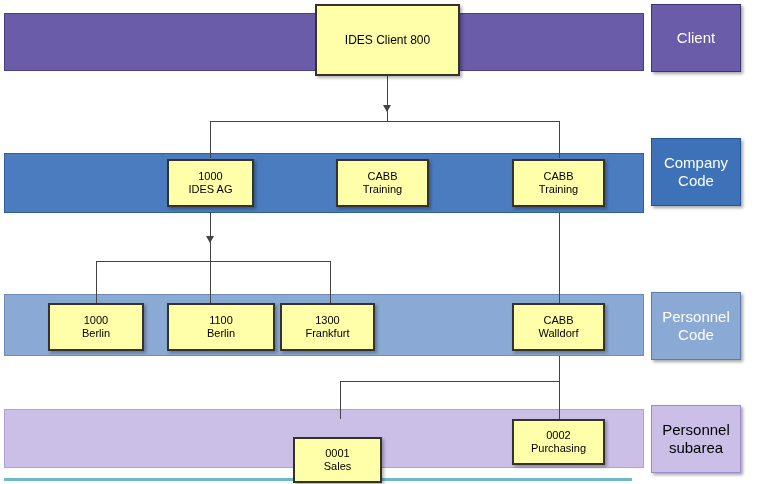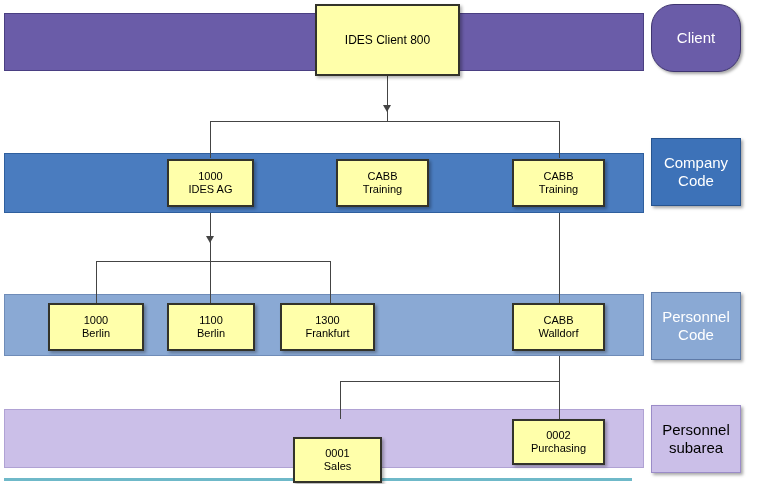--- a/index.html
+++ b/index.html
@@ -72,21 +72,20 @@
     border: 1px solid #3a3a5a;
     box-shadow: 2px 2px 3px rgba(0,0,0,0.35);
   }
   .legend-client {
     left: 651px;
     top: 4px;
     width: 90px;
     height: 68px;
     background: #6a5ca8;
     border-color: #3f3570;
-    border-radius: 23px;
   }
   .legend-company {
     left: 651px;
     top: 138px;
     width: 90px;
     height: 68px;
     background: #3d72b8;
     border-color: #27548f;
   }
   .legend-personnel {
@@ -203,21 +202,21 @@
   <div class="node" style="left:512px; top:159px; width:93px; height:48px;">
     <span>CABB</span>
     <span>Training</span>
   </div>
 
   <div class="node" style="left:48px;  top:303px; width:96px; height:48px;">
     <span>1000</span>
     <span>Berlin</span>
   </div>
 
-  <div class="node" style="left:167px; top:303px; width:88px; height:48px;">
+  <div class="node" style="left:167px; top:303px; width:108px; height:48px;">
     <span>1100</span>
     <span>Berlin</span>
   </div>
 
   <div class="node" style="left:280px; top:303px; width:95px; height:48px;">
     <span>1300</span>
     <span>Frankfurt</span>
   </div>
 
   <div class="node" style="left:512px; top:303px; width:93px; height:48px;">

